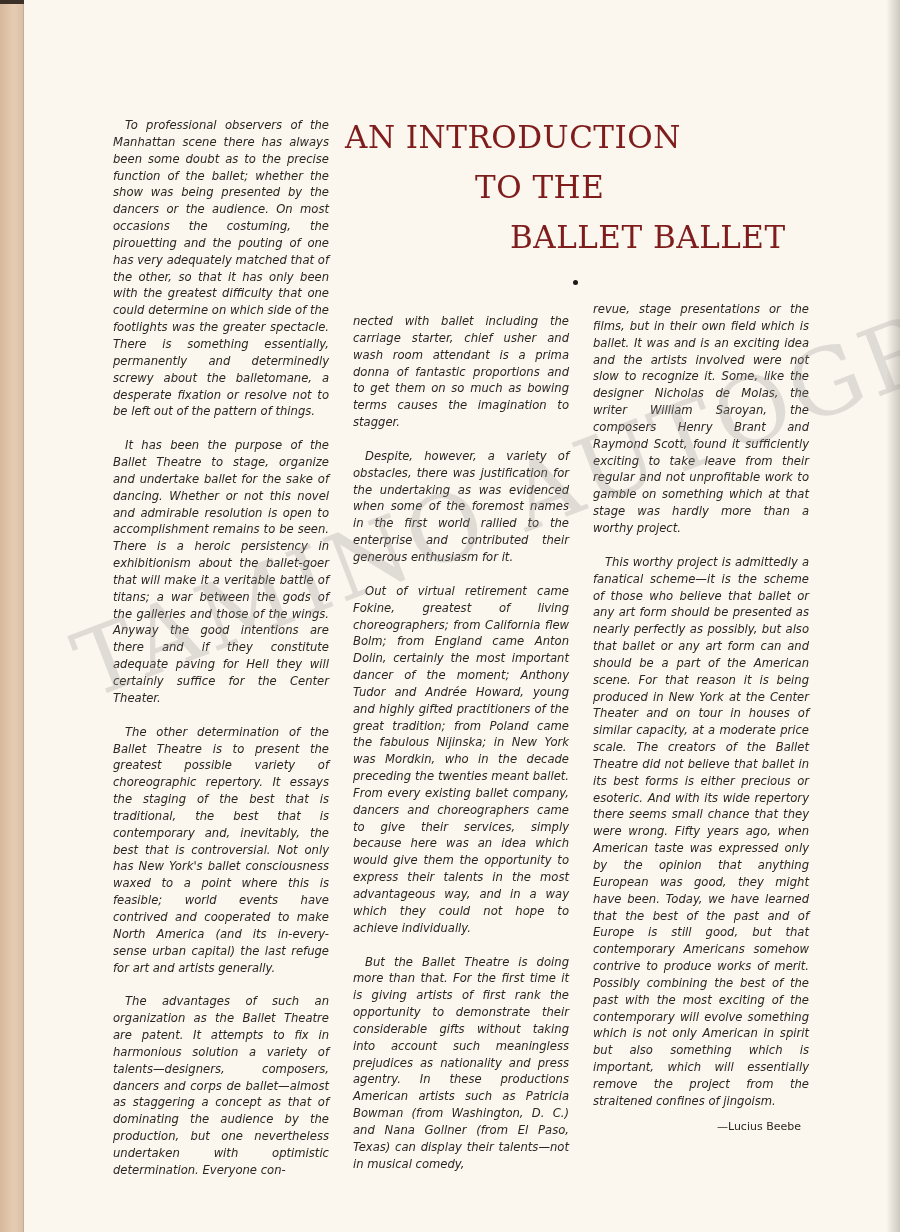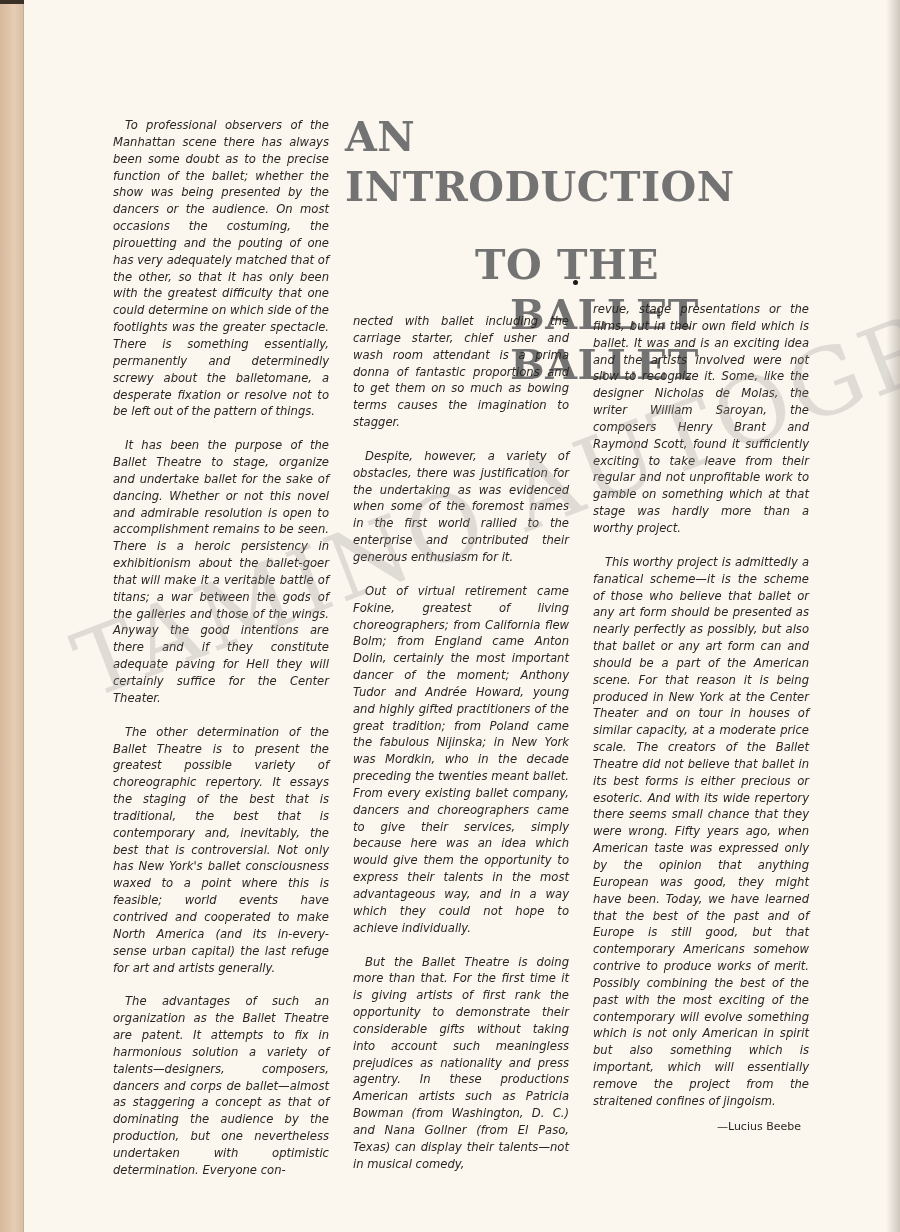--- a/index.html
+++ b/index.html
@@ -22,27 +22,27 @@
   .spine-top {
     position: absolute; left: 0; top: 0; width: 24px; height: 4px; background: #3a3028;
   }
   .right-shadow {
     position: absolute; right: 0; top: 0; width: 14px; height: 1232px;
     background: linear-gradient(90deg, rgba(0,0,0,0) 0%, rgba(120,110,100,0.35) 100%);
   }
   .title {
     position: absolute; left: 345px; top: 112px; width: 470px;
     font-family: "DejaVu Serif", serif;
-    font-weight: bold;
-    color: #737373;
-    font-size: 41px; line-height: 50px;
+    font-weight: normal;
+    color: #7f1d1d;
+    font-size: 31px; line-height: 50px;
     letter-spacing: 0.5px;
   }
   .title .l1 { display: block; padding-left: 0; }
-  .title .l2 { display: block; padding-left: 130px; margin-top: 28px; }
+  .title .l2 { display: block; padding-left: 130px; }
   .title .l3 { display: block; padding-left: 165px; }
   .bullet {
     position: absolute; left: 573px; top: 280px; width: 5px; height: 5px;
     border-radius: 50%; background: #1c1a18;
   }
   .col {
     position: absolute; width: 216px;
     font-size: 11.6px; line-height: 16.85px;
     text-align: justify;
     hyphens: manual;

